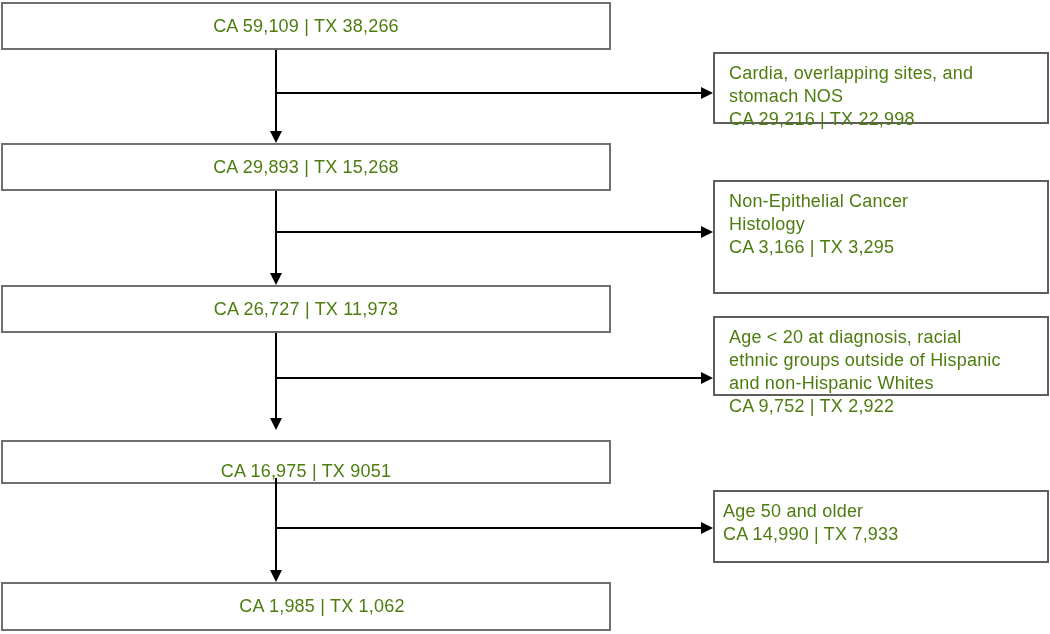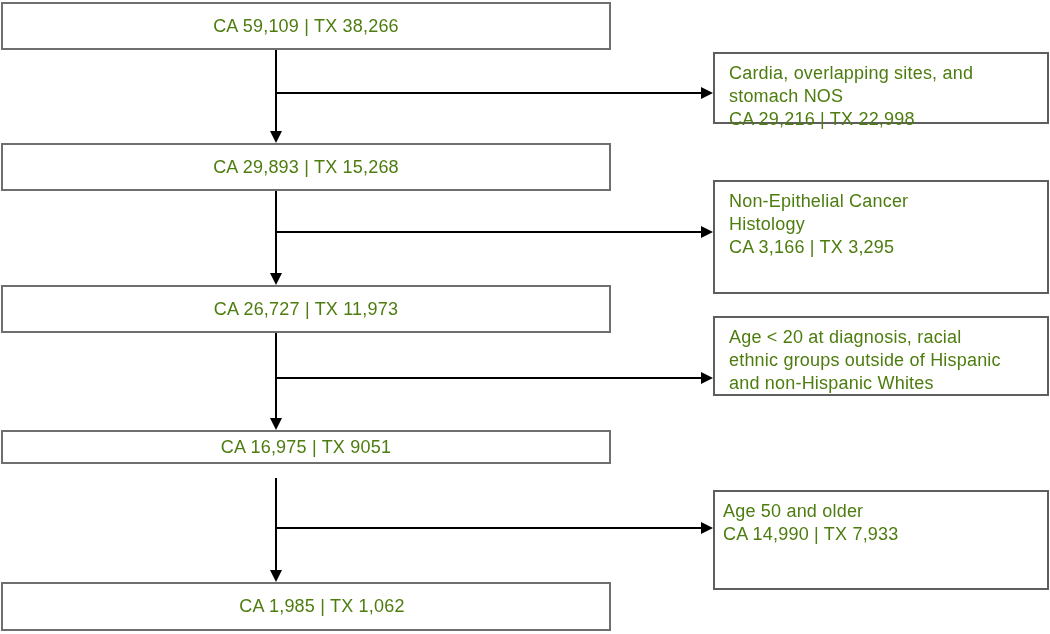--- a/index.html
+++ b/index.html
@@ -26,39 +26,39 @@
     background: #ffffff;
     display: flex;
     align-items: center;
     justify-content: center;
     font-size: 18px;
     letter-spacing: 0.2px;
   }
   .m1 { top: 2px;   height: 48px; }
   .m2 { top: 143px; height: 48px; }
   .m3 { top: 285px; height: 48px; }
-  .m4 { top: 430px; height: 34px; }
+  .m4 { top: 440px; height: 44px; align-items: flex-end; }
   .m5 { top: 582px; height: 49px; padding-left: 32px; }
 
   .side-box {
     position: absolute;
     left: 713px;
     width: 336px;
     box-sizing: border-box;
     border: 2px solid #5e5e5e;
     background: #ffffff;
     padding: 8px 10px 0 14px;
     font-size: 18px;
     line-height: 23px;
     letter-spacing: 0.2px;
   }
   .s1 { top: 52px;  height: 72px; }
   .s2 { top: 180px; height: 114px; }
   .s3 { top: 316px; height: 80px; }
-  .s4 { top: 490px; height: 100px; padding-left: 8px; }
+  .s4 { top: 490px; height: 73px; padding-left: 8px; }
   .side-box .desc { white-space: pre-line; }
 
   
   .vline {
     position: absolute;
     left: 275px;
     width: 2px;
     background: #000000;
   }
   .v1 { top: 50px;  height: 83px; }
@@ -132,20 +132,21 @@
   </div>
   <div class="side-box s2">
     <div class="desc">Non-Epithelial Cancer
 Histology</div>
     <div class="val">CA 3,166 | TX 3,295</div>
   </div>
   <div class="side-box s3">
     <div class="desc">Age &lt; 20 at diagnosis, racial
 ethnic groups outside of Hispanic
 and non-Hispanic Whites</div>
+    <div class="val">CA 9,752 | TX 2,922</div>
   </div>
   <div class="side-box s4">
     <div class="desc">Age 50 and older</div>
     <div class="val">CA 14,990 | TX 7,933</div>
   </div>
 
   <div class="vline v1"></div>
   <div class="tri-down td1"></div>
   <div class="vline v2"></div>
   <div class="tri-down td2"></div>

